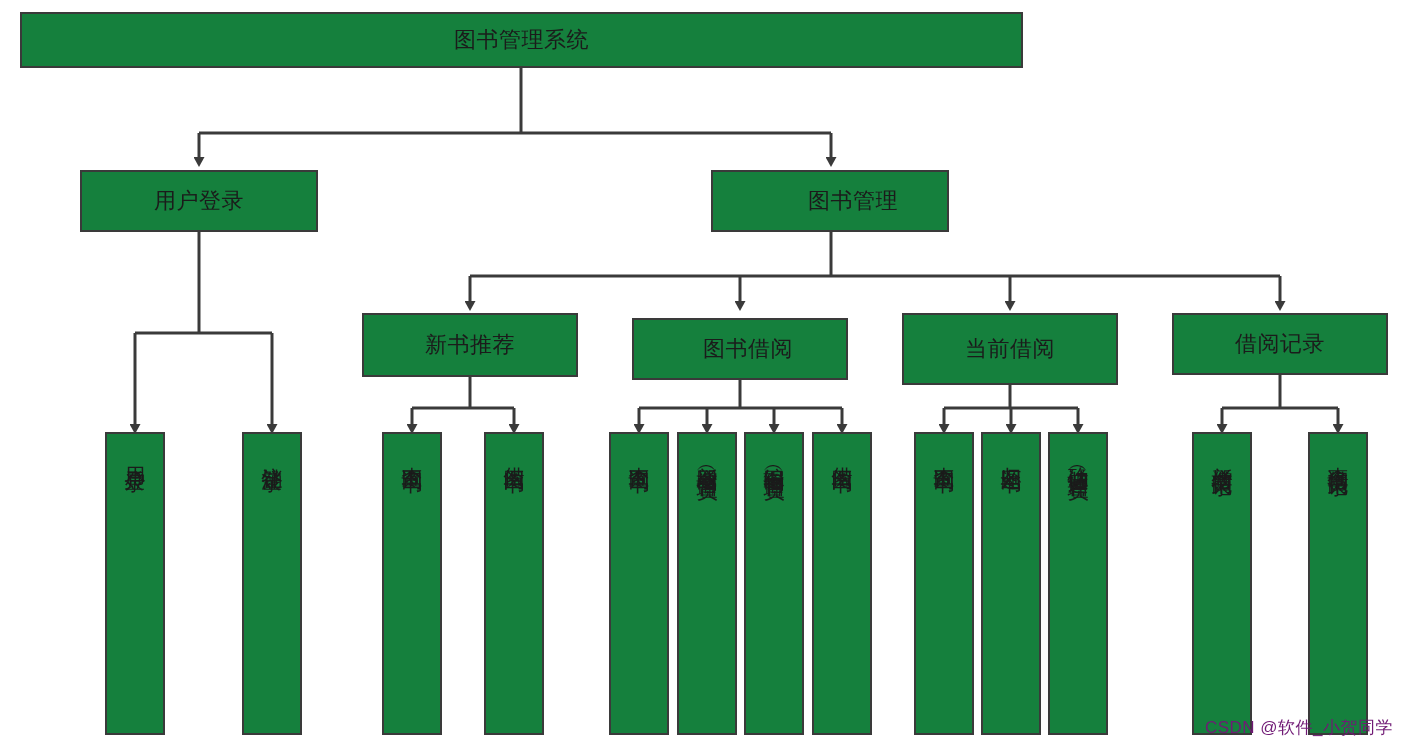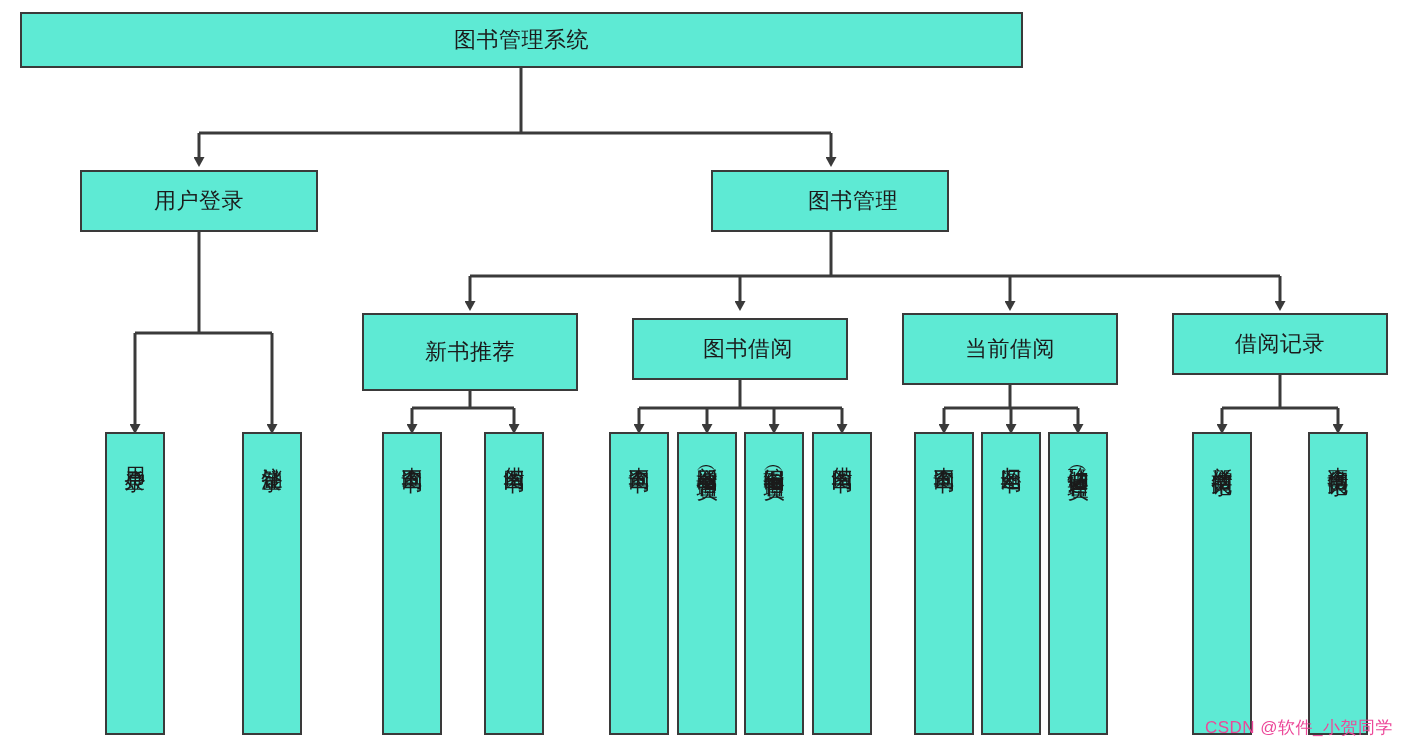--- a/index.html
+++ b/index.html
@@ -21,21 +21,21 @@
     position: absolute;
     left: 0;
     top: 0;
     width: 1405px;
     height: 747px;
     pointer-events: none;
   }
   .node {
     position: absolute;
     box-sizing: border-box;
-    background: #5eead4;
+    background: #15803d;
     border: 2.5px solid #3a3a3a;
     display: flex;
     align-items: center;
     justify-content: center;
     color: #1b1b1b;
   }
   .node .label {
     font-size: 22px;
     line-height: 1.18;
     letter-spacing: 0.5px;
@@ -57,21 +57,21 @@
     font-size: 21px;
     line-height: 1.05;
     letter-spacing: 2px;
     white-space: nowrap;
   }
   #watermark {
     position: absolute;
     right: 12px;
     bottom: 8px;
     font-size: 17px;
-    color: #ec4899;
+    color: #701a75;
     letter-spacing: 0.5px;
     white-space: nowrap;
     user-select: none;
   }
 </style>
 </head>
 <body>
 
 <div id="canvas">
 
@@ -132,21 +132,21 @@
   </div>
 
   <div class="node horiz" style="left:80px; top:170px; width:238px; height:62px;">
     <span class="label">用户登录</span>
   </div>
 
   <div class="node horiz" style="left:711px; top:170px; width:238px; height:62px;padding-left:46px;">
     <span class="label">图书管理</span>
   </div>
 
-  <div class="node horiz" style="left:362px; top:313px; width:216px; height:78px;">
+  <div class="node horiz" style="left:362px; top:313px; width:216px; height:64px;">
     <span class="label">新书推荐</span>
   </div>
 
   <div class="node horiz" style="left:632px; top:318px; width:216px; height:62px;padding-left:16px;">
     <span class="label">图书借阅</span>
   </div>
 
   <div class="node horiz" style="left:902px; top:313px; width:216px; height:72px;">
     <span class="label">当前借阅</span>
   </div>

